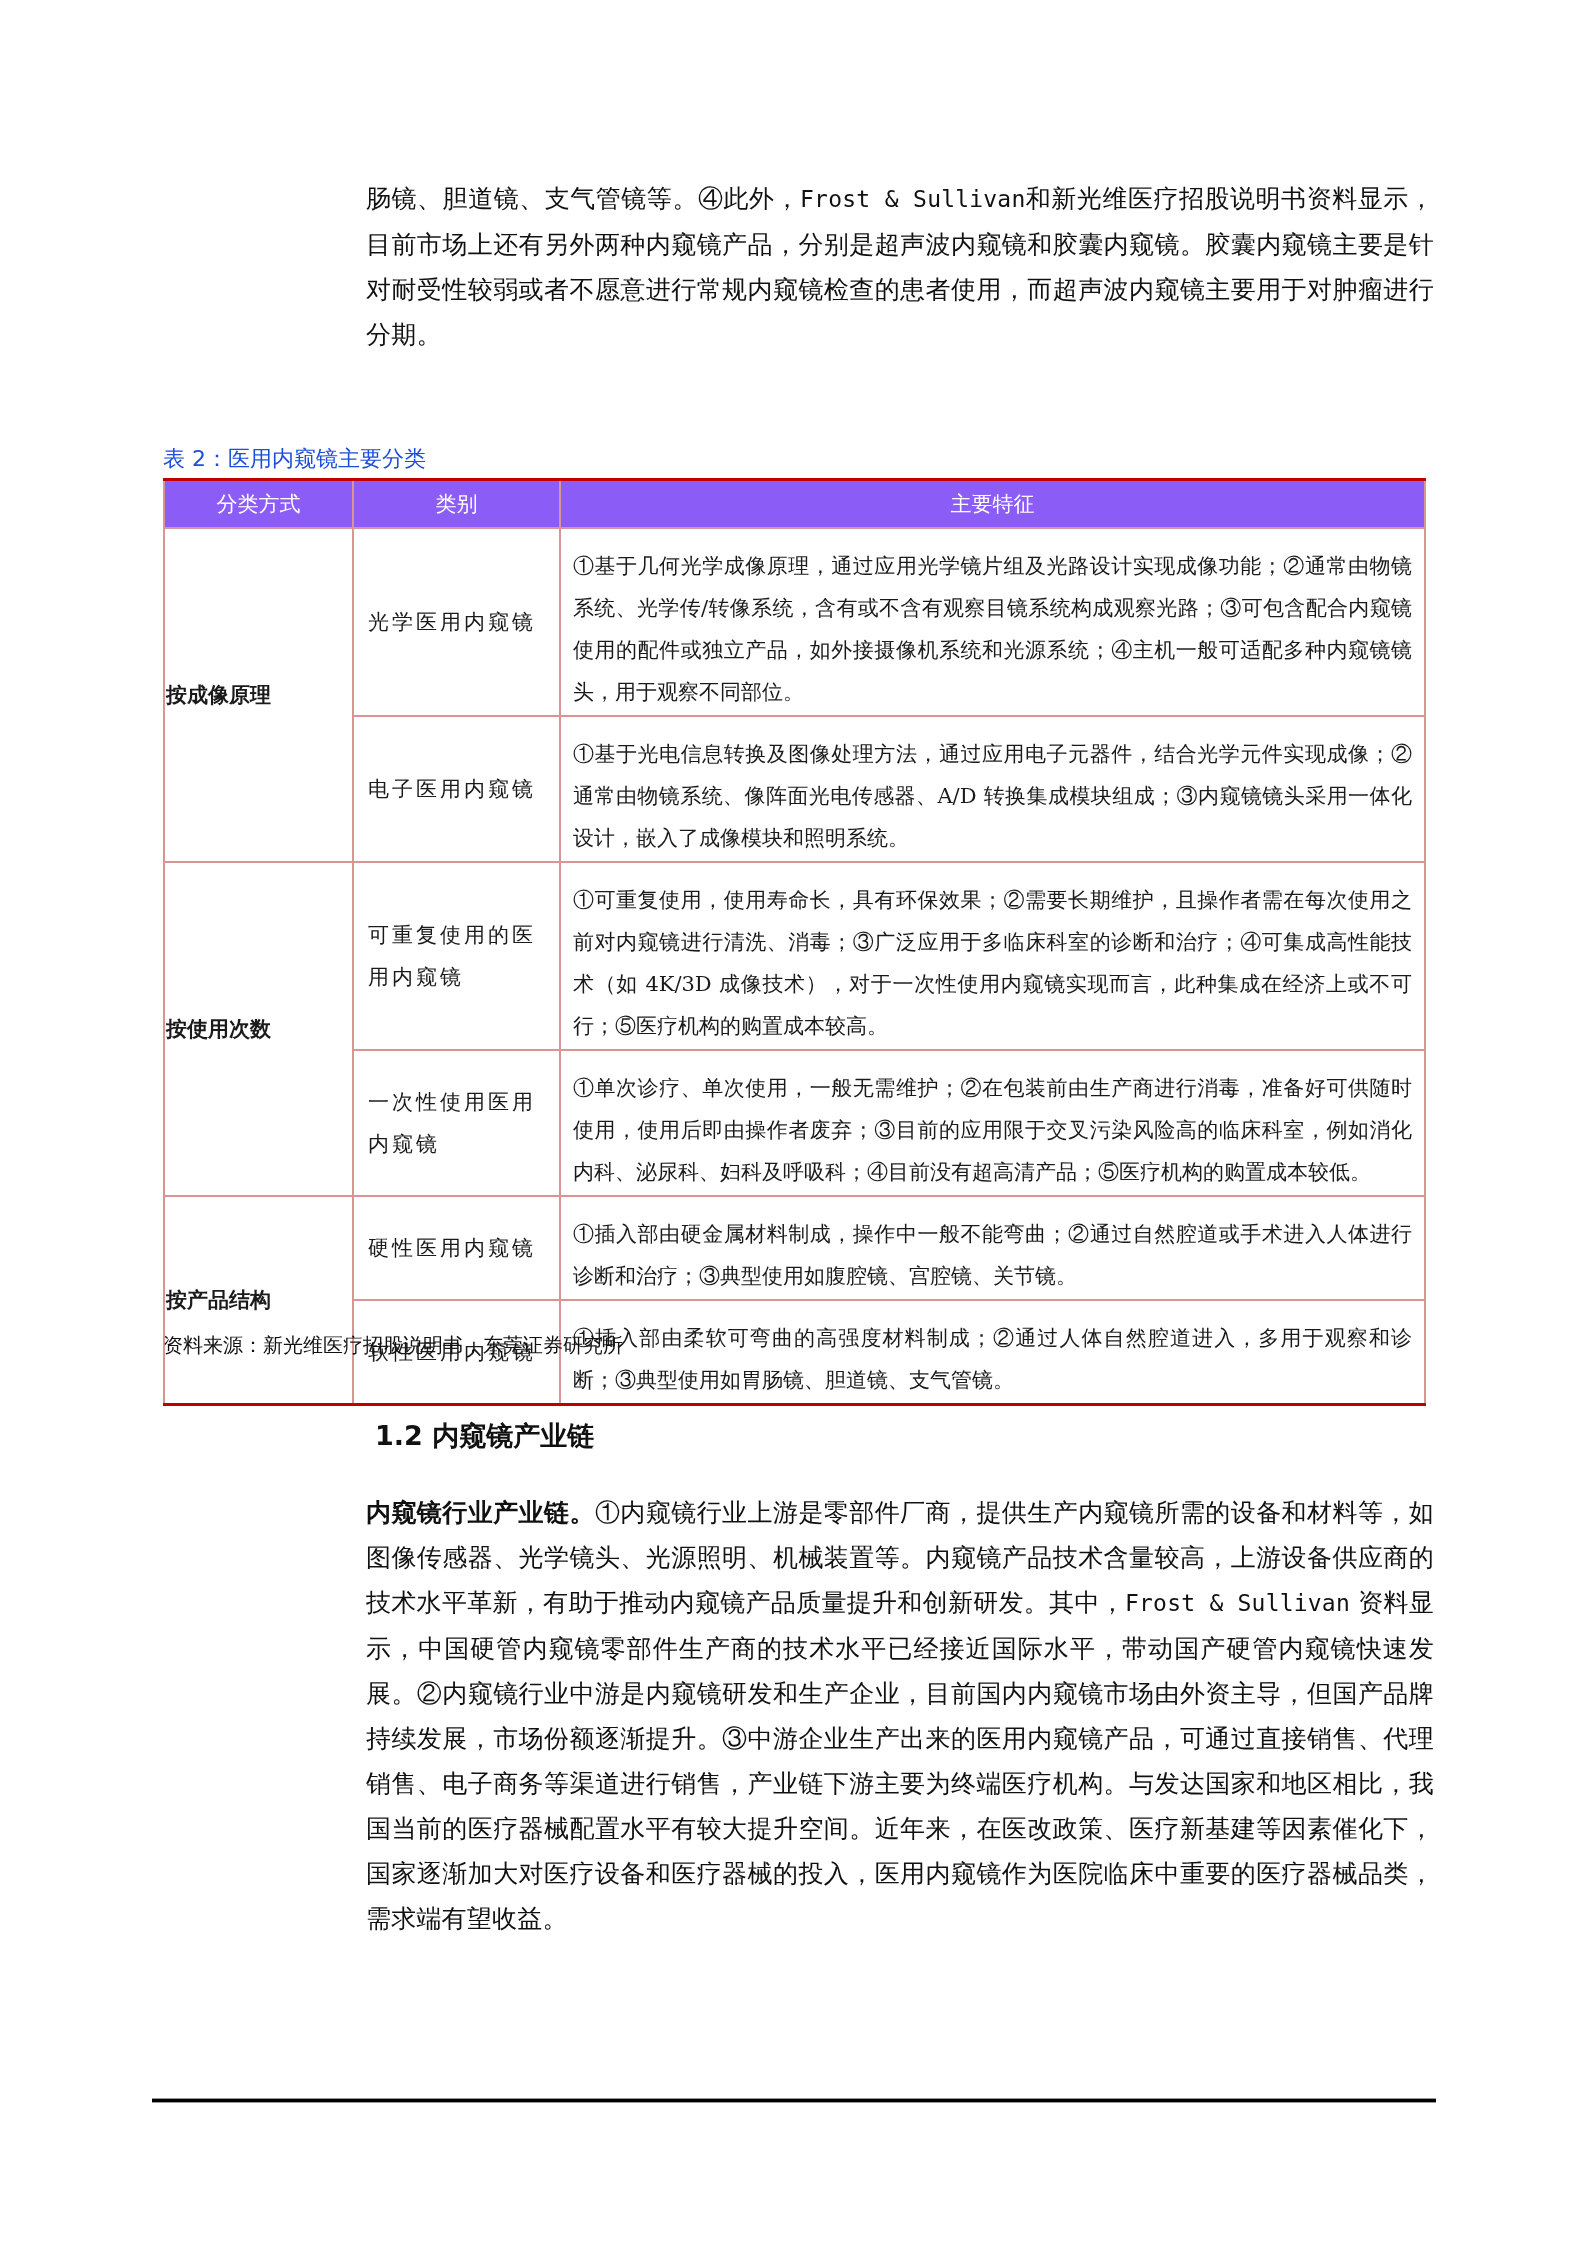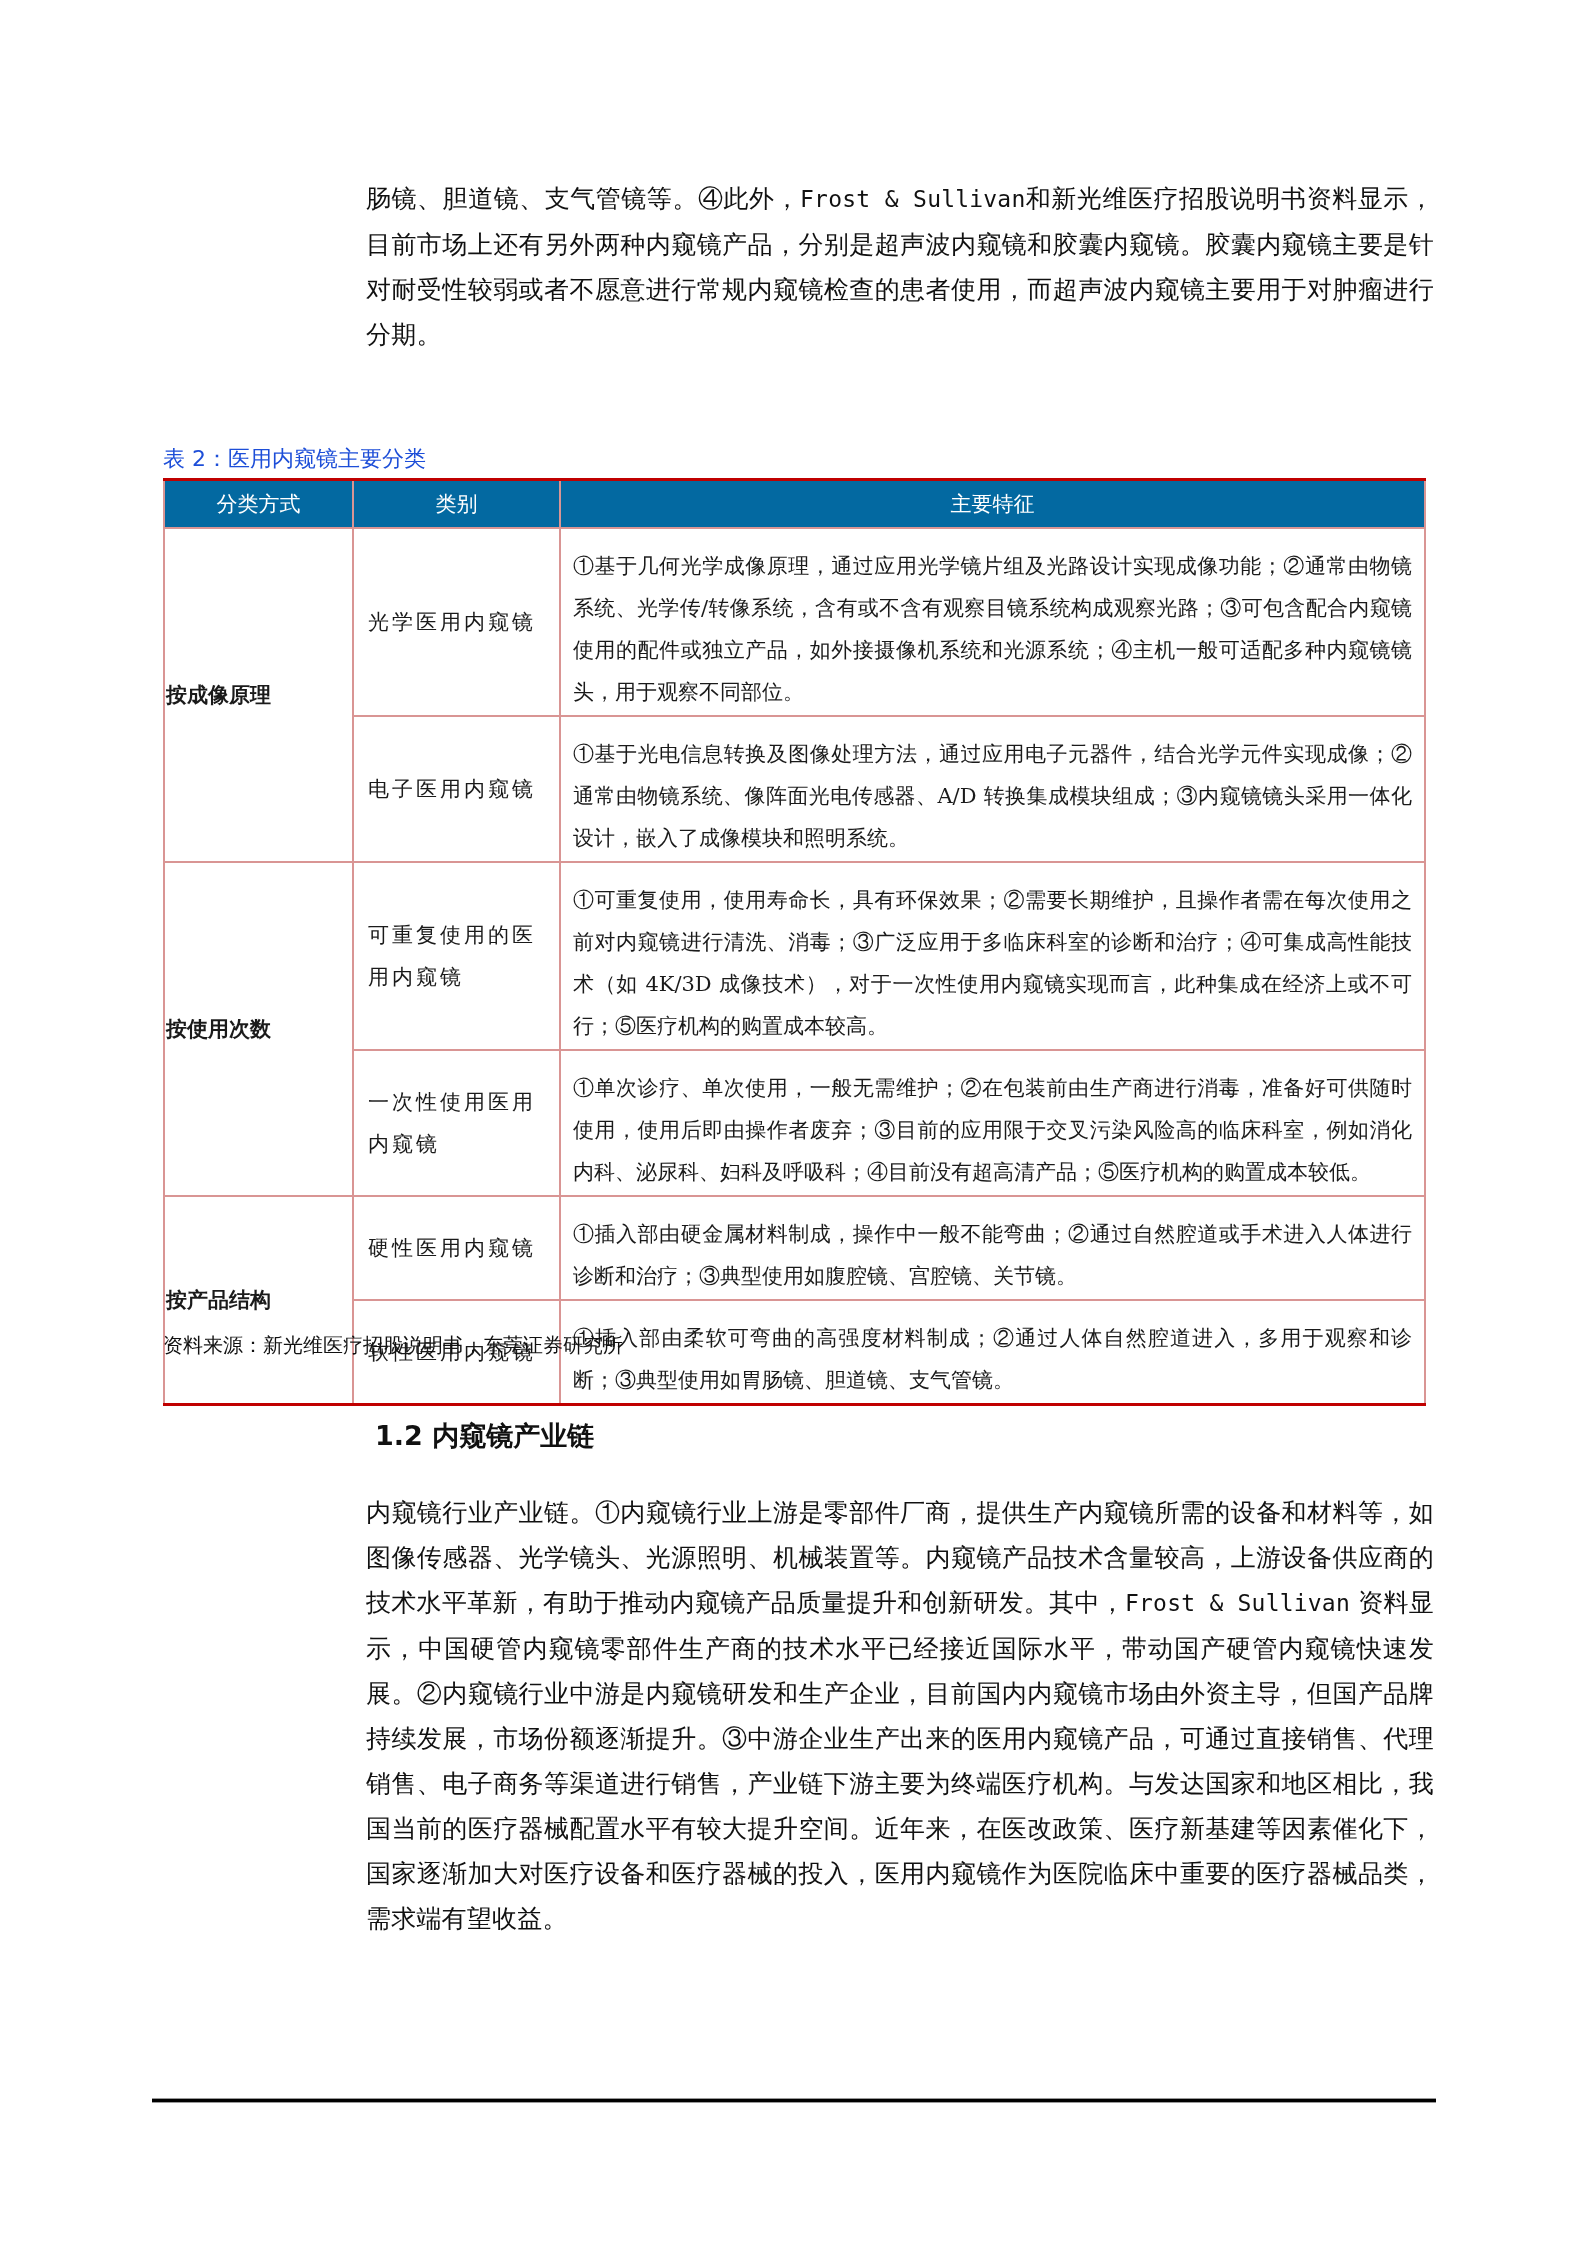--- a/index.html
+++ b/index.html
@@ -6,37 +6,37 @@
   body {
     width: 1587px; height: 2244px; position: relative; overflow: hidden;
     font-family: "DejaVu Serif", "Liberation Serif", serif;
     color: #111111;
   }
   .para {
     position: absolute; left: 366px; width: 1068px;
     font-size: 25px; line-height: 45px; letter-spacing: 0.2px;
     text-align: justify; margin: 0;
   }
-  .para .lead { font-family: "DejaVu Sans", "Liberation Sans", sans-serif; font-weight: normal; }
+  .para .lead { font-family: "DejaVu Sans", "Liberation Sans", sans-serif; font-weight: bold; }
   .mono { font-family: "DejaVu Sans Mono", "Liberation Mono", monospace; font-size: 23px; }
   .table-caption {
     position: absolute; left: 163px; top: 444px;
     font-family: "DejaVu Sans", "Liberation Sans", sans-serif;
     font-size: 22px; line-height: 30px; color: #1d4ed8;
   }
   table.cls {
     position: absolute; left: 163px; top: 478px; width: 1261px;
     border-collapse: collapse; table-layout: fixed;
     border-bottom: 3px solid #c00000;
   }
   table.cls col.c1 { width: 189px; }
   table.cls col.c2 { width: 207px; }
   table.cls col.c3 { width: 865px; }
   table.cls th {
-    background: #0369a1; color: #ffffff; height: 46px;
+    background: #8b5cf6; color: #ffffff; height: 46px;
     font-family: "DejaVu Sans", "Liberation Sans", sans-serif;
     font-size: 21px; font-weight: normal; text-align: center;
     border-left: 2px solid #d99594; border-right: 2px solid #d99594;
     border-top: 3px solid #c00000;
     padding: 0;
   }
   table.cls td {
     border: 2px solid #d99594; vertical-align: middle;
     font-size: 21px; line-height: 42px; color: #1a1a1a;
   }

